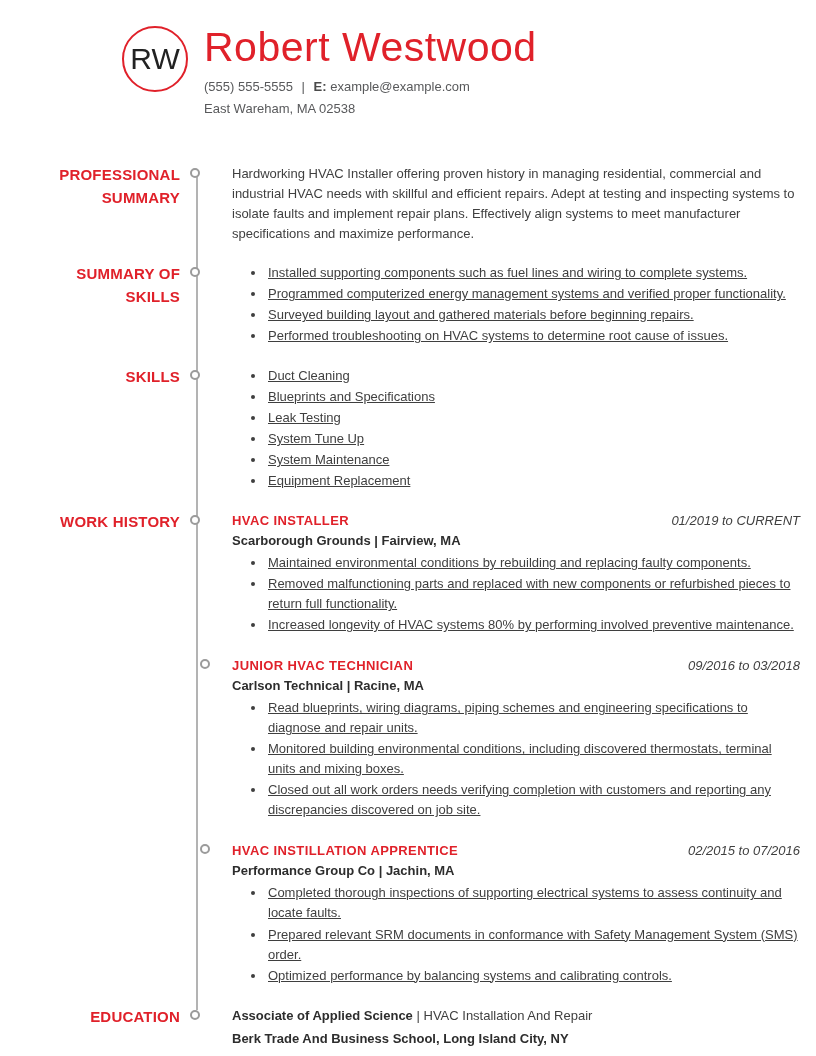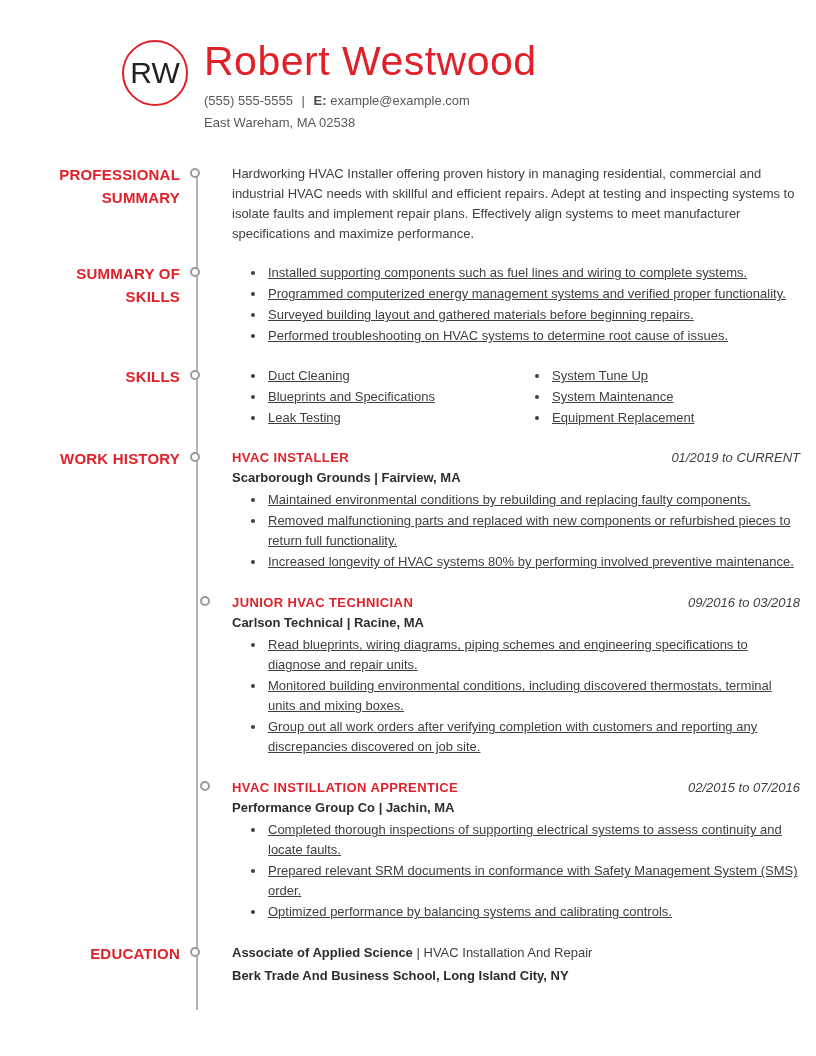--- a/index.html
+++ b/index.html
@@ -9,21 +9,21 @@
   .page {
     position: relative;
     width: 816px;
     height: 1056px;
     background: #fff;
     overflow: hidden;
     color: var(--body, #3f3f3f);
   }
 
   
-  .header { position: relative; height: 128px; padding-top: 40px; display: flex; align-items: flex-start; }
+  .header { position: relative; height: 128px; padding-top: 26px; display: flex; align-items: flex-start; }
   .monogram {
     flex: 0 0 auto;
     width: 66px; height: 66px;
     margin-left: 122px;
     border: 2px solid var(--accent, #e0212a);
     border-radius: 50%;
     display: flex; align-items: center; justify-content: center;
     font-size: 30px; color: #222;
   }
   .header-text { margin-left: 16px; }
@@ -63,21 +63,21 @@
     text-align: right;
     color: var(--accent, #e0212a);
     font-size: 15px; font-weight: 700;
     line-height: 1.5; letter-spacing: 0.2px;
   }
   .content { flex: 1; margin-left: 52px; padding-right: 16px; font-size: 13px; line-height: 1.54; }
 
   ul.bullets { list-style: disc outside; padding-left: 34px; text-decoration: underline; }
   ul.bullets li { padding-left: 2px; margin-bottom: 1px; }
 
-  .skills-cols { display: flex; }
+  .skills-cols { display: flex; flex-direction: column; }
   .skills-cols ul { flex: 0 0 50%; }
 
   
   .job { position: relative; margin-bottom: 21px; }
   .job:last-child { margin-bottom: 0; }
   .job .node { left: -32px; top: 3px; }
   .job-head { display: flex; justify-content: space-between; align-items: flex-start; }
   .job-title { color: var(--accent, #e0212a); font-weight: 700; font-size: 13px; letter-spacing: 0.4px; }
   .job-dates { font-style: italic; font-size: 13px; color: #3f3f3f; }
   .company { font-weight: 700; color: #2d2d2d; margin-bottom: 2px; }
@@ -172,21 +172,21 @@
         <div class="job">
           <span class="node"></span>
           <div class="job-head">
             <span class="job-title">JUNIOR HVAC TECHNICIAN</span>
             <span class="job-dates">09/2016 to 03/2018</span>
           </div>
           <div class="company">Carlson Technical | Racine, MA</div>
           <ul class="bullets">
             <li>Read blueprints, wiring diagrams, piping schemes and engineering specifications to diagnose and repair units.</li>
             <li>Monitored building environmental conditions, including discovered thermostats, terminal units and mixing boxes.</li>
-            <li>Group out all work orders after verifying completion with customers and reporting any discrepancies discovered on job site.</li>
+            <li>Closed out all work orders needs verifying completion with customers and reporting any discrepancies discovered on job site.</li>
           </ul>
         </div>
 
         <div class="job">
           <span class="node"></span>
           <div class="job-head">
             <span class="job-title">HVAC INSTILLATION APPRENTICE</span>
             <span class="job-dates">02/2015 to 07/2016</span>
           </div>
           <div class="company">Performance Group Co | Jachin, MA</div>

